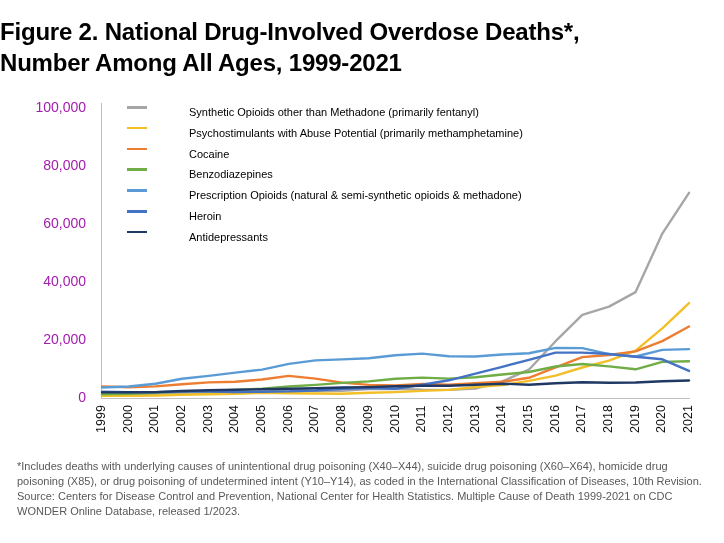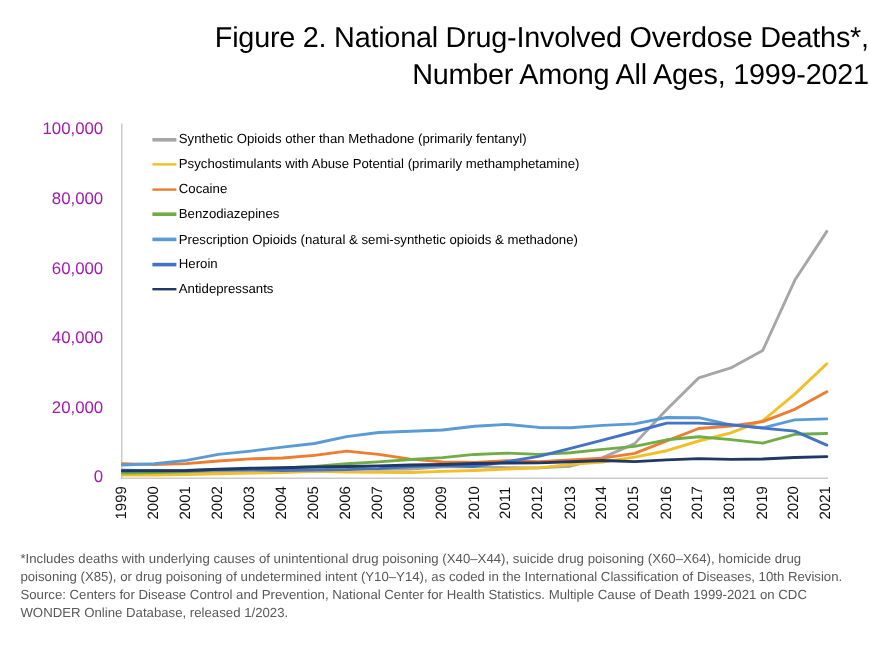--- a/index.html
+++ b/index.html
@@ -7,24 +7,24 @@
     width: 724px; height: 543px;
     background: #ffffff;
     font-family: "Liberation Sans", sans-serif;
     position: relative;
     overflow: hidden;
     color: #000;
   }
   .title {
     position: absolute;
     top: 16px; left: 0; width: 724px;
-    text-align: right;
+    text-align: left;
     font-size: 24px;
     line-height: 31px;
-    font-weight: 400;
+    font-weight: 700;
     letter-spacing: -0.2px;
     color: #000000;
   }
   .chart { position: absolute; left: 0; top: 0; width: 724px; height: 460px; }
   .plot {
     position: absolute;
     left: 101px; top: 103px;
     width: 588px; height: 295px;
     border-left: 1px solid #bfbfbf;
     border-bottom: 1px solid #bfbfbf;
@@ -41,21 +41,21 @@
   .xlabels { position: absolute; left: 0; top: 0; width: 724px; height: 460px; }
   .xlabel {
     position: absolute;
     width: 80px; text-align: center;
     transform: rotate(-90deg);
     font-size: 12.5px;
     color: #111;
     white-space: nowrap;
   }
   .legend { position: absolute; left: 127px; top: 106px; }
-  .legend-row { display: flex; align-items: center; height: 20.8px; }
+  .legend-row { display: flex; height: 20.8px; gap: 40px; }
   .legend-swatch { display: inline-block; width: 20px; height: 2.6px; flex: none; }
   .legend-label { margin-left: 2px; font-size: 11px; white-space: nowrap; color: #000; }
   .footnote {
     position: absolute; left: 17px; top: 459px; width: 700px;
     font-size: 11px; line-height: 15px; color: #595959;
   }
   .footnote div { white-space: nowrap; }
 </style>
 </head>
 <body>

